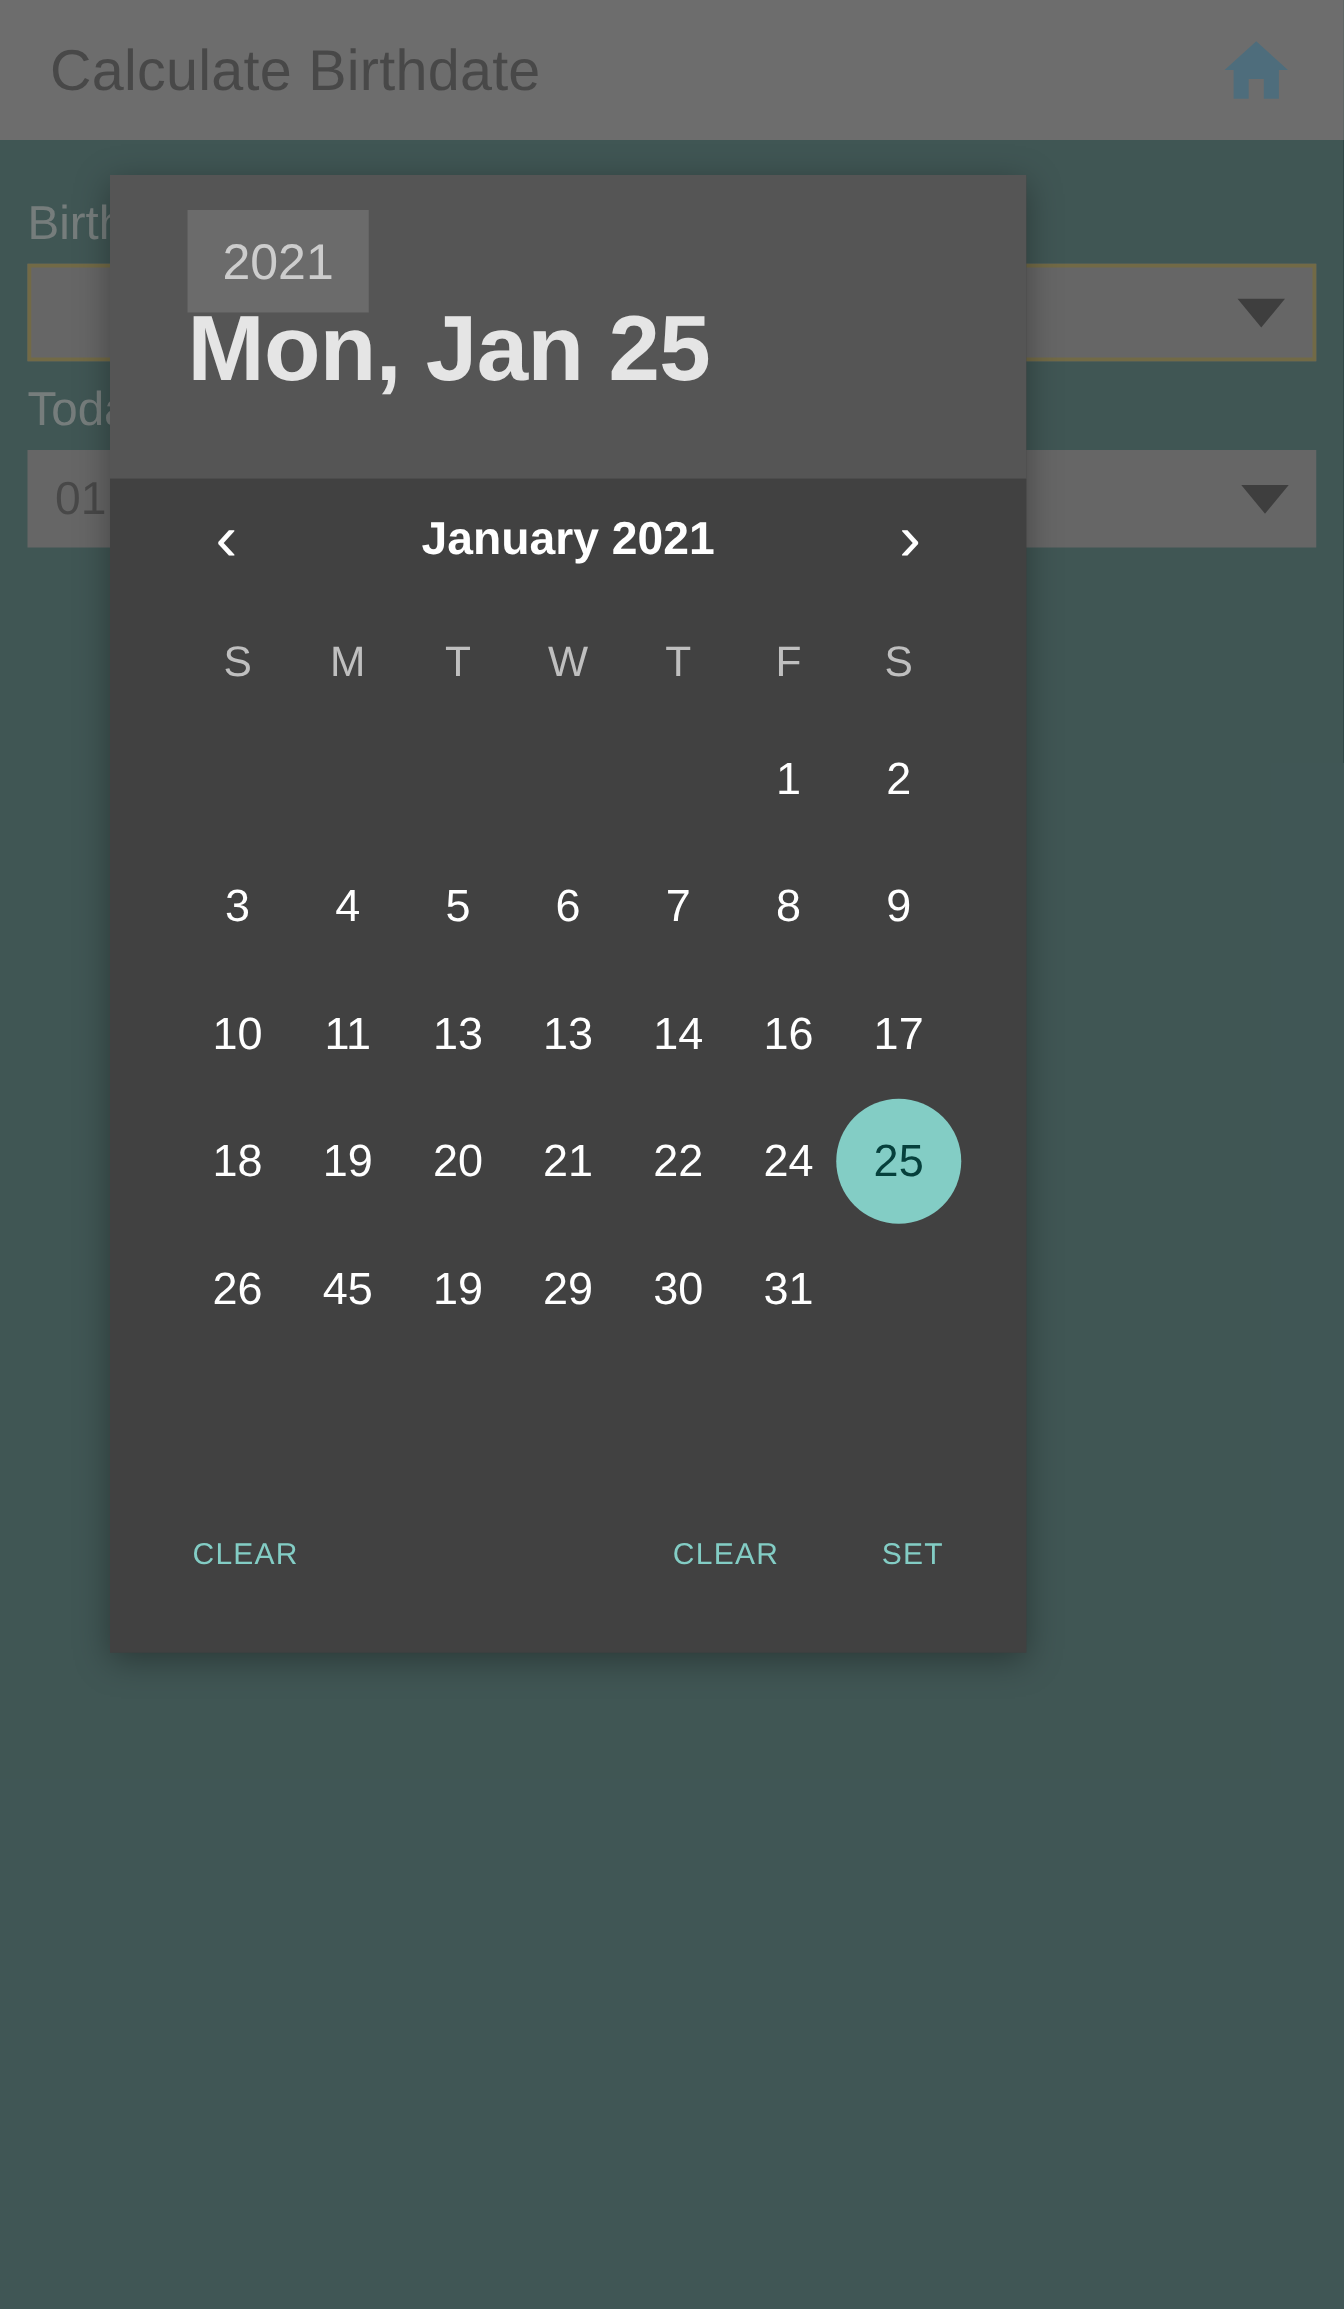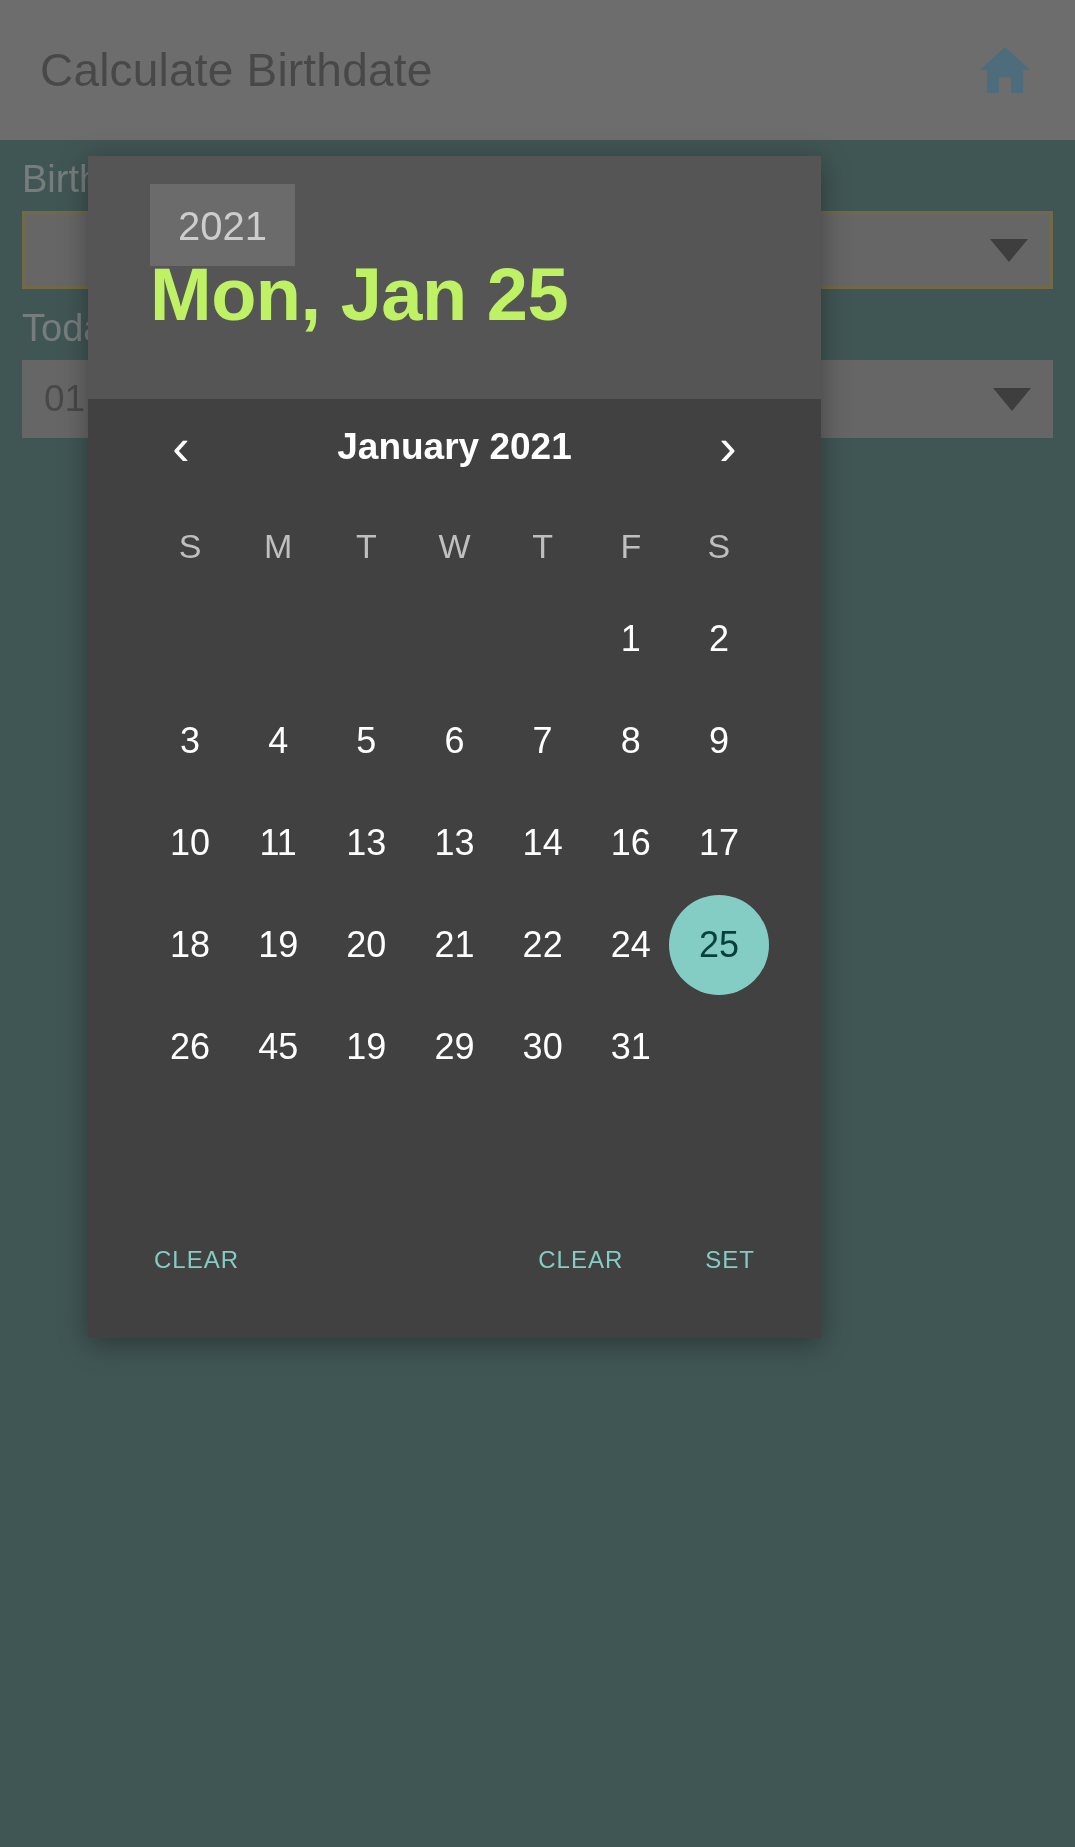--- a/index.html
+++ b/index.html
@@ -19,21 +19,21 @@
   #app-background {
     position: absolute;
     inset: 0;
     background: #06403c;
   }
 
   #app-bar {
     position: absolute;
     left: 0; top: 0;
     width: 1075px;
-    height: 140px;
+    height: 112px;
     background: #7c7c7c;
     display: flex;
     align-items: center;
     justify-content: space-between;
     padding: 0 40px;
     box-sizing: border-box;
   }
   #app-bar-title {
     font-size: 46px;
     color: #1b1b1b;
@@ -84,21 +84,21 @@
   #scrim {
     position: absolute;
     inset: 0;
     background: rgba(100,100,100,0.62);
   }
 
   
   #date-picker-dialog {
     position: absolute;
     left: 88px;
-    top: 156px;
+    top: 140px;
     width: 733px;
     background: #414141;
     box-shadow: 0 6px 26px rgba(0,0,0,0.35);
   }
 
   #picker-header {
     background: #555555;
     height: 243px;
     box-sizing: border-box;
     padding: 28px 0 0 62px;
@@ -106,21 +106,21 @@
   #picker-year {
     display: inline-block;
     font-size: 40px;
     color: #cdcdcd;
     background: #6b6b6b;
     padding: 22px 28px 20px 28px;
     line-height: 1;
   }
   #picker-date {
     font-size: 74px;
-    color: #bef264;
+    color: #e5e5e5;
     font-weight: bold;
     line-height: 1.0;
     margin-top: -8px;
     letter-spacing: -0.5px;
   }
 
   #calendar-body {
     background: #414141;
     padding: 0 0 20px 0;
   }

